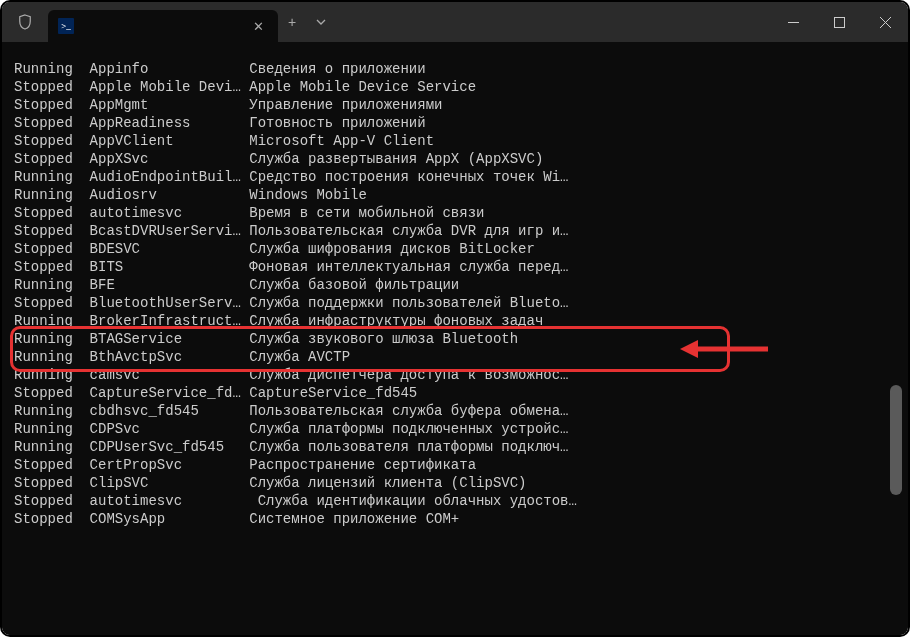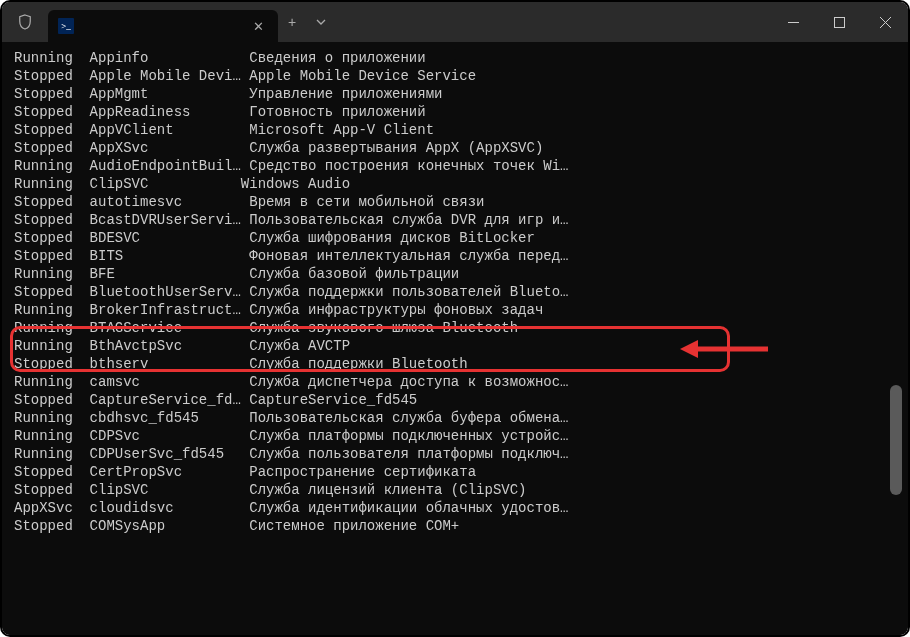--- a/index.html
+++ b/index.html
@@ -88,21 +88,21 @@
   display: flex;
   align-items: center;
   justify-content: center;
   color: #ccc;
   cursor: pointer;
 }
 .win-btn svg { width: 11px; height: 11px; stroke: #ccc; stroke-width: 1; fill: none; }
 .terminal {
   flex: 1;
   background: #0c0c0c;
-  padding: 7px 0 0 12px;
+  padding: 18px 0 0 12px;
   color: #cccccc;
   font-size: 14px;
   line-height: 18px;
   overflow: hidden;
   position: relative;
 }
 .line { white-space: pre; }
 .scrollbar {
   position: absolute;
   right: 6px;
@@ -170,39 +170,38 @@
   </div>
 
   <div class="terminal" id="terminal">
       <div class="line">Running  Appinfo            Сведения о приложении</div>
       <div class="line">Stopped  Apple Mobile Devi… Apple Mobile Device Service</div>
       <div class="line">Stopped  AppMgmt            Управление приложениями</div>
       <div class="line">Stopped  AppReadiness       Готовность приложений</div>
       <div class="line">Stopped  AppVClient         Microsoft App-V Client</div>
       <div class="line">Stopped  AppXSvc            Служба развертывания AppX (AppXSVC)</div>
       <div class="line">Running  AudioEndpointBuil… Средство построения конечных точек Wi…</div>
-      <div class="line">Running  ClipSVC           Windows Audio</div>
+      <div class="line">Running  Audiosrv           Windows Mobile</div>
       <div class="line">Stopped  autotimesvc        Время в сети мобильной связи</div>
       <div class="line">Stopped  BcastDVRUserServi… Пользовательская служба DVR для игр и…</div>
       <div class="line">Stopped  BDESVC             Служба шифрования дисков BitLocker</div>
       <div class="line">Stopped  BITS               Фоновая интеллектуальная служба перед…</div>
       <div class="line">Running  BFE                Служба базовой фильтрации</div>
       <div class="line">Stopped  BluetoothUserServ… Служба поддержки пользователей Blueto…</div>
       <div class="line">Running  BrokerInfrastruct… Служба инфраструктуры фоновых задач</div>
       <div class="line">Running  BTAGService        Служба звукового шлюза Bluetooth</div>
       <div class="line">Running  BthAvctpSvc        Служба AVCTP</div>
-      <div class="line">Stopped  bthserv            Служба поддержки Bluetooth</div>
       <div class="line">Running  camsvc             Служба диспетчера доступа к возможнос…</div>
       <div class="line">Stopped  CaptureService_fd… CaptureService_fd545</div>
       <div class="line">Running  cbdhsvc_fd545      Пользовательская служба буфера обмена…</div>
       <div class="line">Running  CDPSvc             Служба платформы подключенных устройс…</div>
       <div class="line">Running  CDPUserSvc_fd545   Служба пользователя платформы подключ…</div>
       <div class="line">Stopped  CertPropSvc        Распространение сертификата</div>
       <div class="line">Stopped  ClipSVC            Служба лицензий клиента (ClipSVC)</div>
-      <div class="line">AppXSvc  cloudidsvc         Служба идентификации облачных удостов…</div>
+      <div class="line">Stopped  autotimesvc         Служба идентификации облачных удостов…</div>
       <div class="line">Stopped  COMSysApp          Системное приложение COM+</div>
     </div>
 
   <div class="scrollbar">
     <div class="thumb" id="thumb" style="top: 58%; height: 110px;"></div>
   </div>
 
   <div class="highlight-box" id="hbox" style="top: 324px; left: 8px; width: 720px; height: 46px;"></div>
   <div class="arrow" id="arrow" style="top: 332px; left: 678px;">
     <svg viewBox="0 0 90 30">

